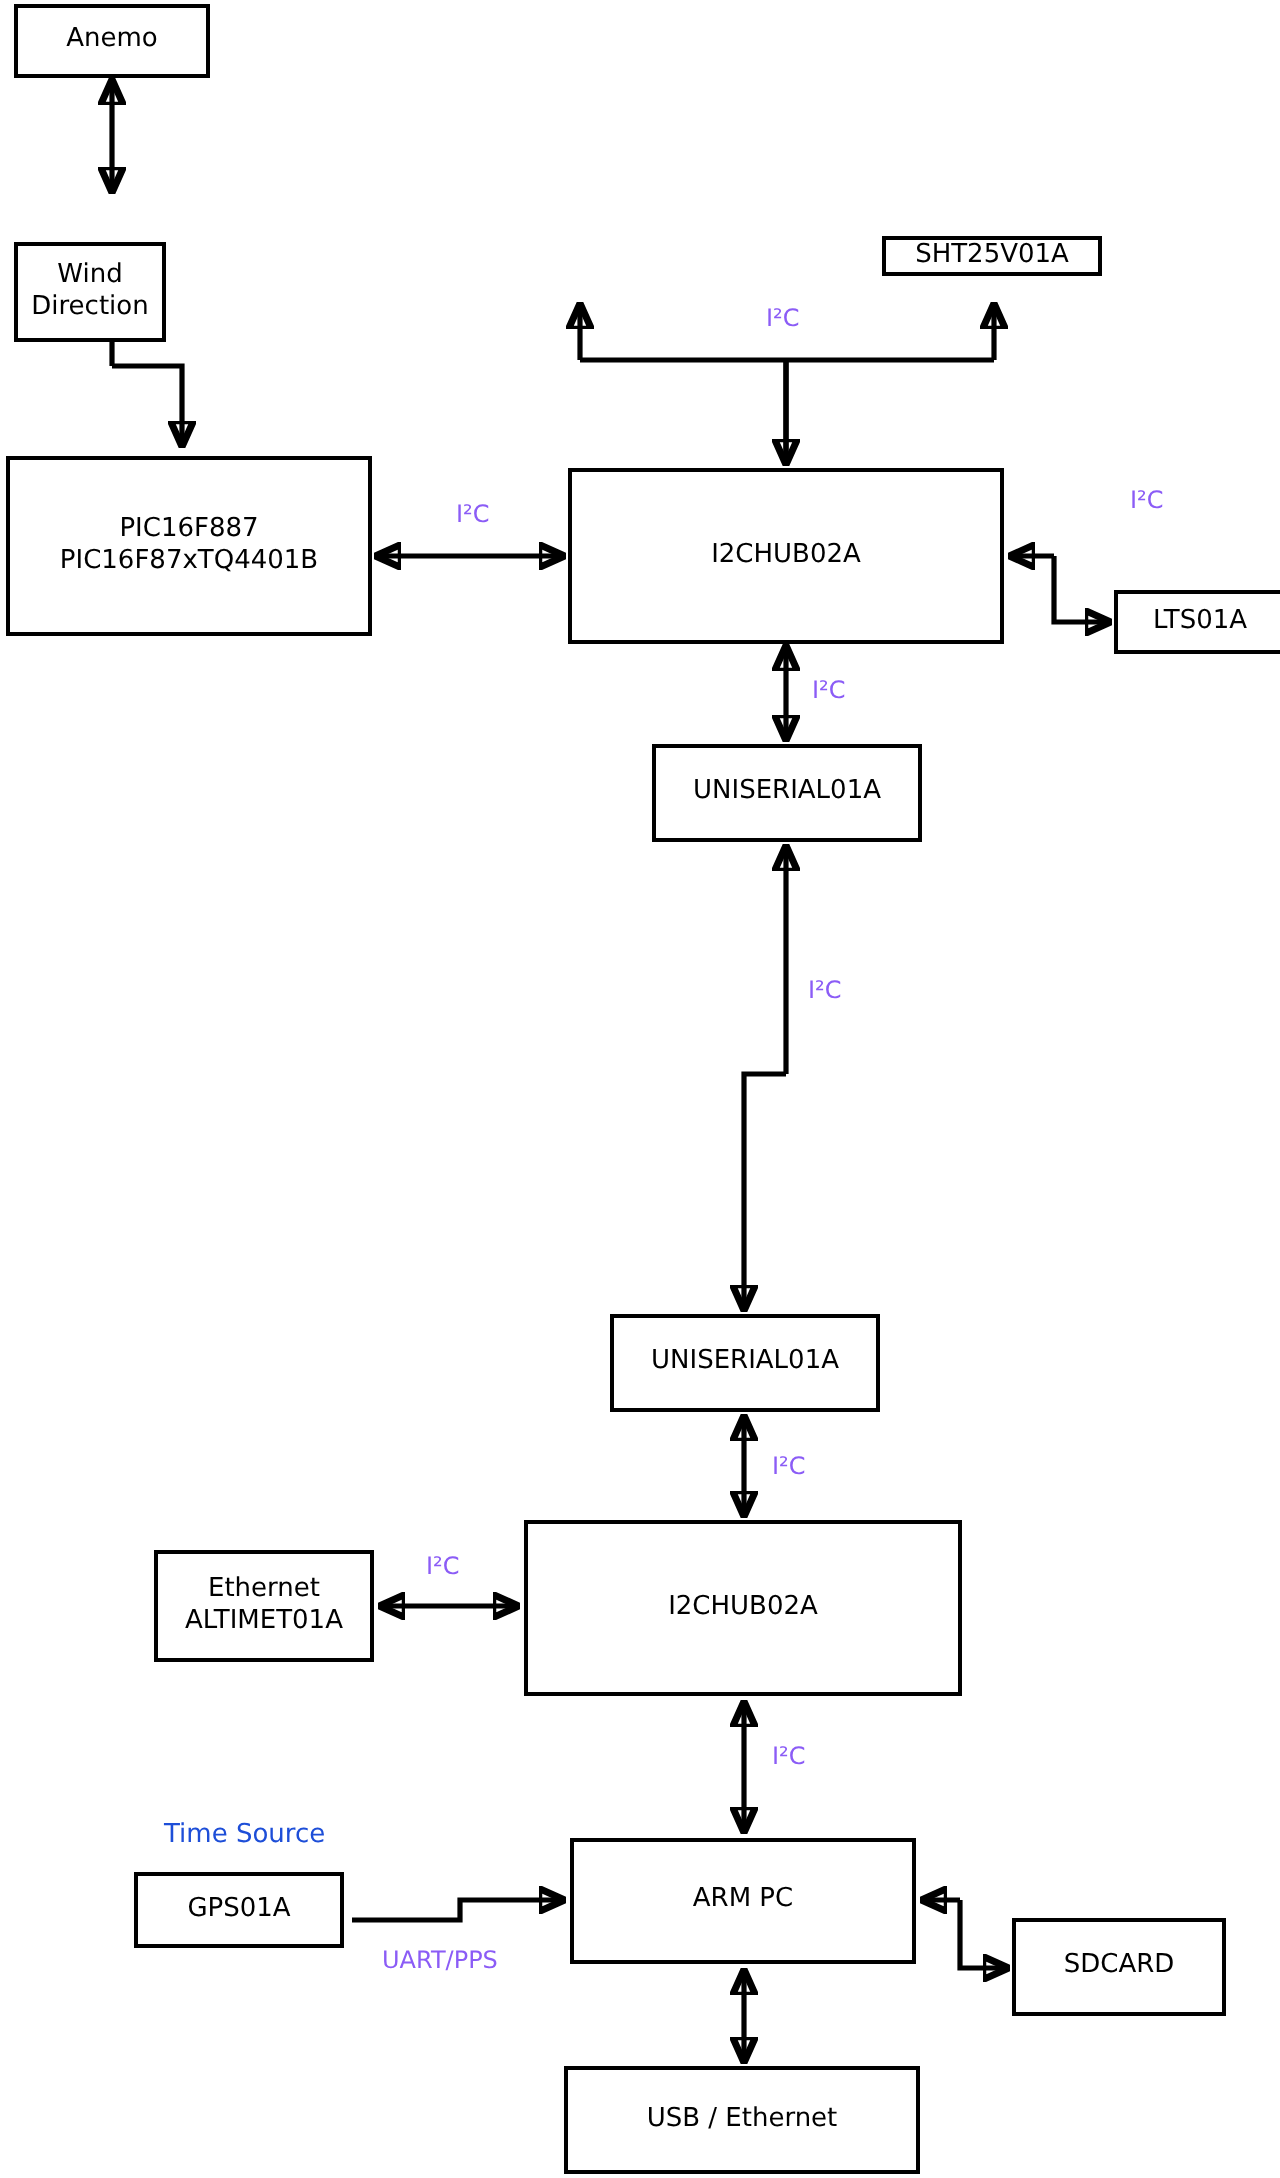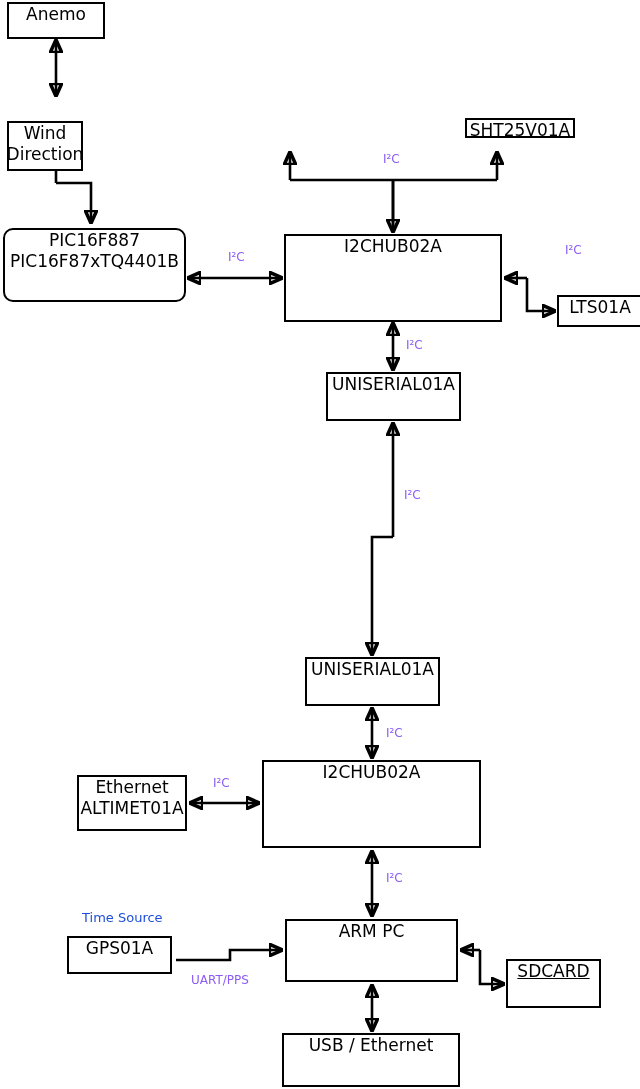--- a/index.html
+++ b/index.html
@@ -15,24 +15,25 @@
     background: #ffffff;
     font-family: "DejaVu Sans", "Liberation Sans", sans-serif;
     overflow: hidden;
   }
   .node {
     position: absolute;
     box-sizing: border-box;
     border: 2px solid #000000;
     background: #ffffff;
     display: flex;
+    align-items: center;
     justify-content: center;
     text-align: center;
     color: #000000;
-    font-size: 17px;
+    font-size: 13px;
     line-height: 1.25;
     z-index: 3;
     white-space: pre-line;
   }
   .node-label {
     display: block;
     white-space: pre-line;
     padding: 0 4px;
   }
   .edge-label {
@@ -116,27 +117,27 @@
 
   <div class="node" style="left:7px; top:2px; width:98px; height:37px;">
     <span class="node-label">Anemo</span>
   </div>
 
   <div class="node" style="left:7px; top:97px; width:76px; height:50px;margin-top:24px;">
     <span class="node-label">Wind
 Direction</span>
   </div>
 
-  <div class="node" style="left:3px; top:228px; width:183px; height:74px;border-radius:10px;">
+  <div class="node" style="left:3px; top:228px; width:183px; height:90px;">
     <span class="node-label">PIC16F887
 PIC16F87xTQ4401B</span>
   </div>
 
 
-  <div class="node" style="left:465px; top:118px; width:110px; height:20px;">
+  <div class="node" style="left:441px; top:118px; width:110px; height:20px;">
     <span class="node-label">SHT25V01A</span>
   </div>
 
   <div class="node" style="left:284px; top:234px; width:218px; height:88px;">
     <span class="node-label">I2CHUB02A</span>
   </div>
 
   <div class="node" style="left:557px; top:295px; width:86px; height:32px;">
     <span class="node-label">LTS01A</span>
   </div>
@@ -159,21 +160,21 @@
   </div>
 
   <div class="node" style="left:67px; top:936px; width:105px; height:38px;">
     <span class="node-label">GPS01A</span>
   </div>
 
   <div class="node" style="left:285px; top:919px; width:173px; height:63px;">
     <span class="node-label">ARM PC</span>
   </div>
 
-  <div class="node" style="left:506px; top:959px; width:95px; height:49px;text-decoration:underline;">
+  <div class="node" style="left:506px; top:959px; width:107px; height:49px;">
     <span class="node-label">SDCARD</span>
   </div>
 
   <div class="node" style="left:282px; top:1033px; width:178px; height:54px;">
     <span class="node-label">USB / Ethernet</span>
   </div>
 
   <div class="edge-label" style="left:228px; top:251px;">I²C</div>
 
   <div class="edge-label" style="left:383px; top:153px;">I²C</div>

